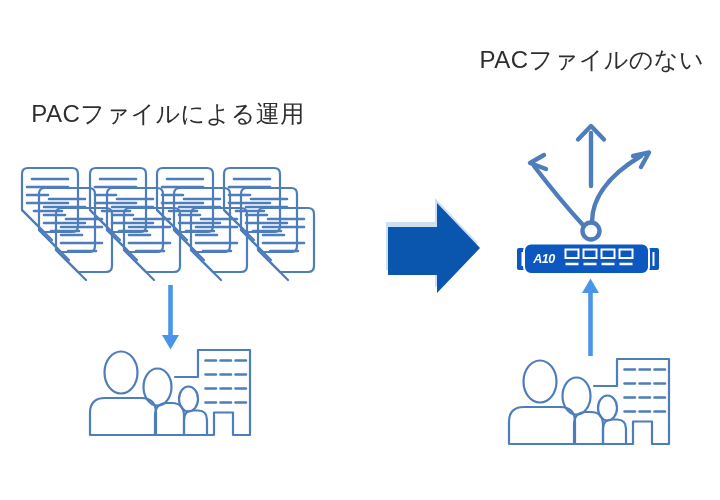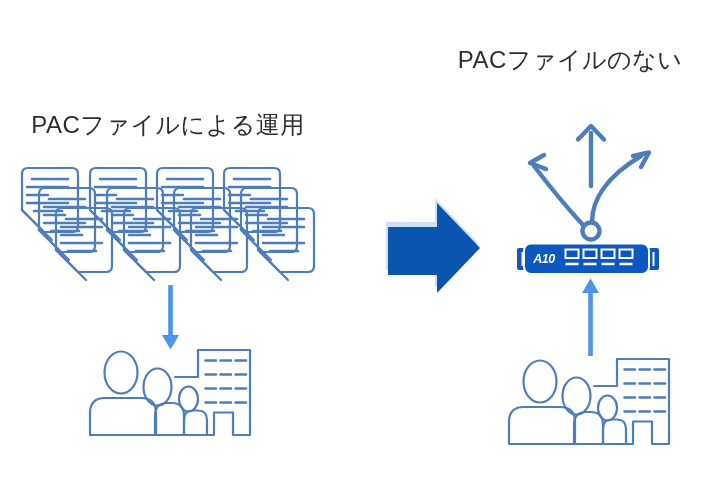--- a/index.html
+++ b/index.html
@@ -4,22 +4,22 @@
 <style>
   html,body{margin:0;padding:0;}
   body{
     width:720px;height:500px;background:#ffffff;position:relative;overflow:hidden;
     font-family:"Liberation Sans","DejaVu Sans",sans-serif;
   }
   .title{
     position:absolute;color:var(--title,#2e2e2e);font-size:24px;line-height:31px;
     text-align:center;letter-spacing:0.5px;white-space:nowrap;
   }
-  #title-left{left:0;top:109px;width:336px;}
-  #title-right{left:420px;top:44px;width:300px;}
+  #title-left{left:0;top:98px;width:336px;}
+  #title-right{left:404px;top:44px;width:300px;text-align:right;}
   svg#canvas{position:absolute;left:0;top:0;}
   .ol{fill:none;stroke:var(--outline,#4d7dbb);stroke-width:2.2;stroke-linejoin:round;stroke-linecap:round;}
   .doc-line{stroke-width:2.6;}
   .branch{fill:none;stroke:var(--outline,#4d7dbb);stroke-width:4.4;stroke-linejoin:round;stroke-linecap:round;}
   .bright-line{fill:none;stroke:var(--bright,#4a95ea);stroke-width:4.6;}
   .bright-fill{fill:var(--bright,#4a95ea);stroke:none;}
   .arrow-main{fill:var(--arrow,#0a55ad);stroke:none;}
   .arrow-shadow{fill:var(--arrow_shadow,#cfdff2);stroke:none;}
   .dev{fill:var(--device,#0c57c0);stroke:none;}
   .dev-body{fill:var(--device,#0c57c0);stroke:#ffffff;stroke-width:2;}

